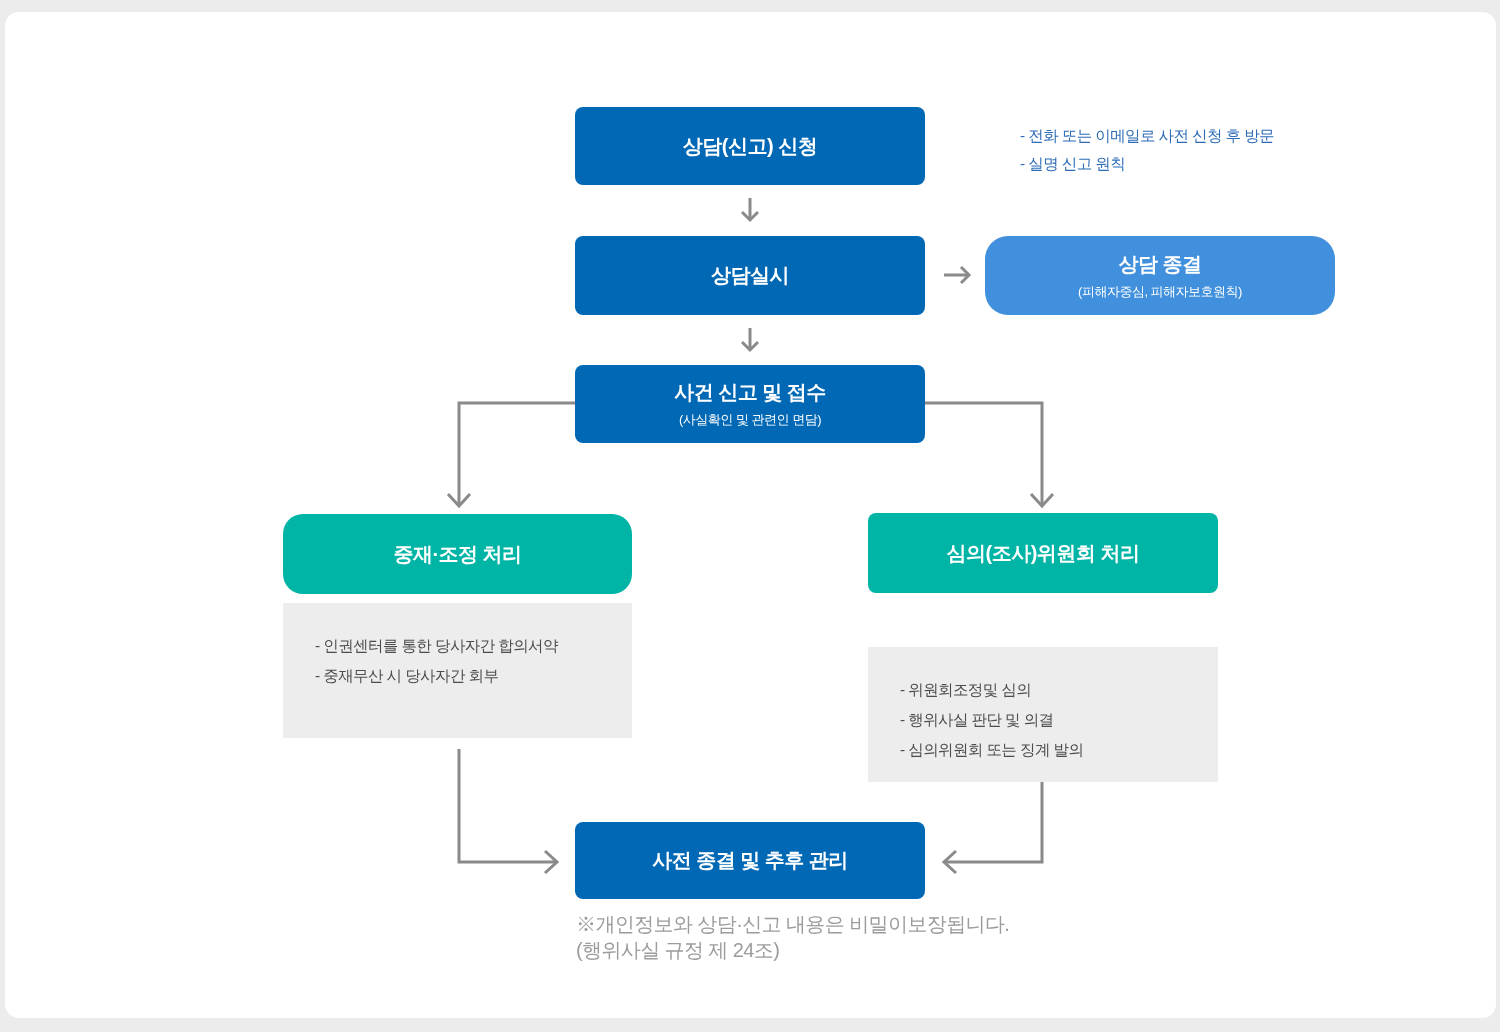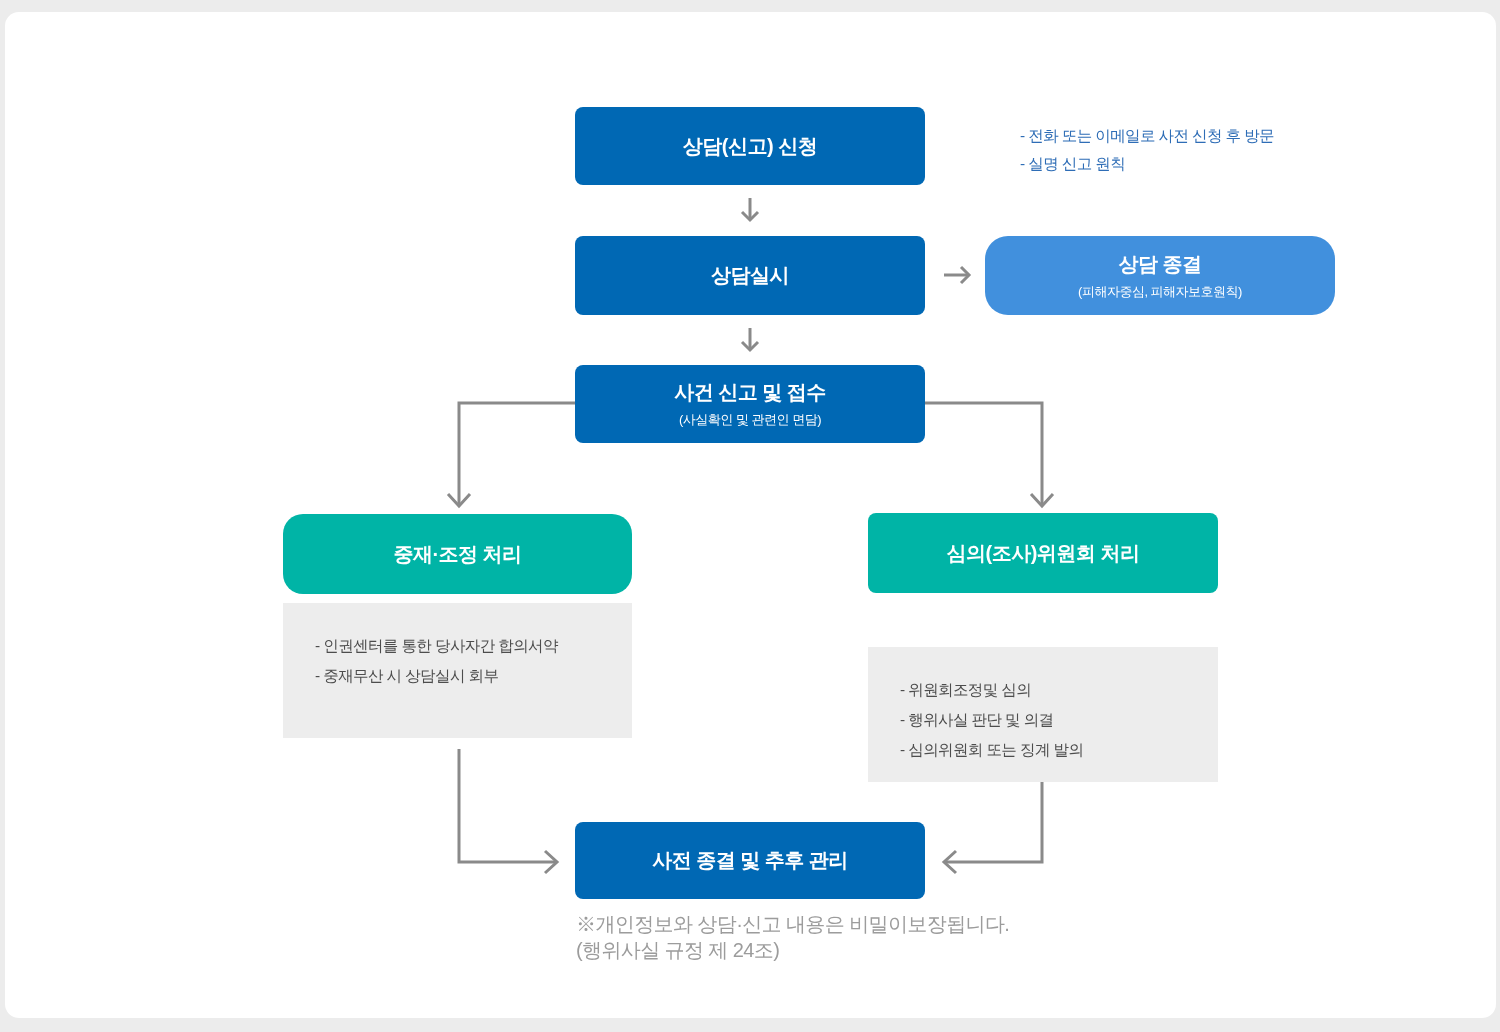--- a/index.html
+++ b/index.html
@@ -169,21 +169,21 @@
     <div class="box-title">사건 신고 및 접수</div>
     <div class="box-sub">(사실확인 및 관련인 면담)</div>
   </div>
 
   <div class="box teal box-mediation">
     <div class="box-title">중재·조정 처리</div>
   </div>
 
   <div class="panel panel-left">
     <div>- 인권센터를 통한 당사자간 합의서약</div>
-    <div>- 중재무산 시 상담실시 회부</div>
+    <div>- 중재무산 시 당사자간 회부</div>
   </div>
 
   <div class="box teal box-committee">
     <div class="box-title">심의(조사)위원회 처리</div>
   </div>
 
   <div class="panel panel-right">
     <div>- 위원회조정및 심의</div>
     <div>- 행위사실 판단 및 의결</div>
     <div>- 심의위원회 또는 징계 발의</div>

